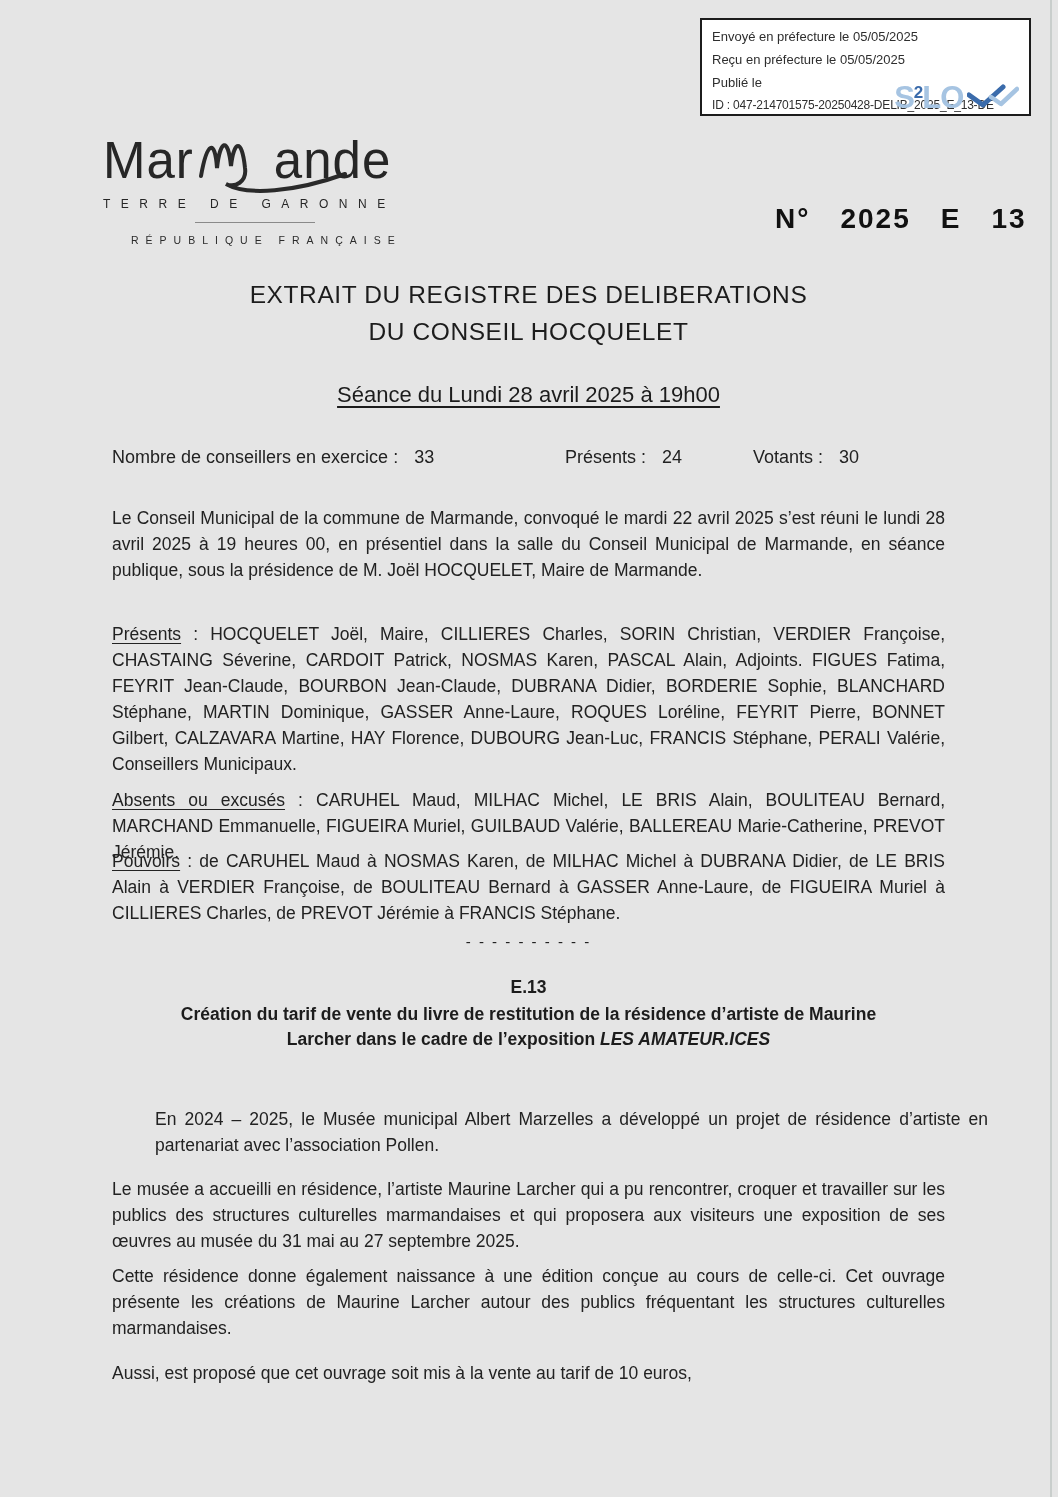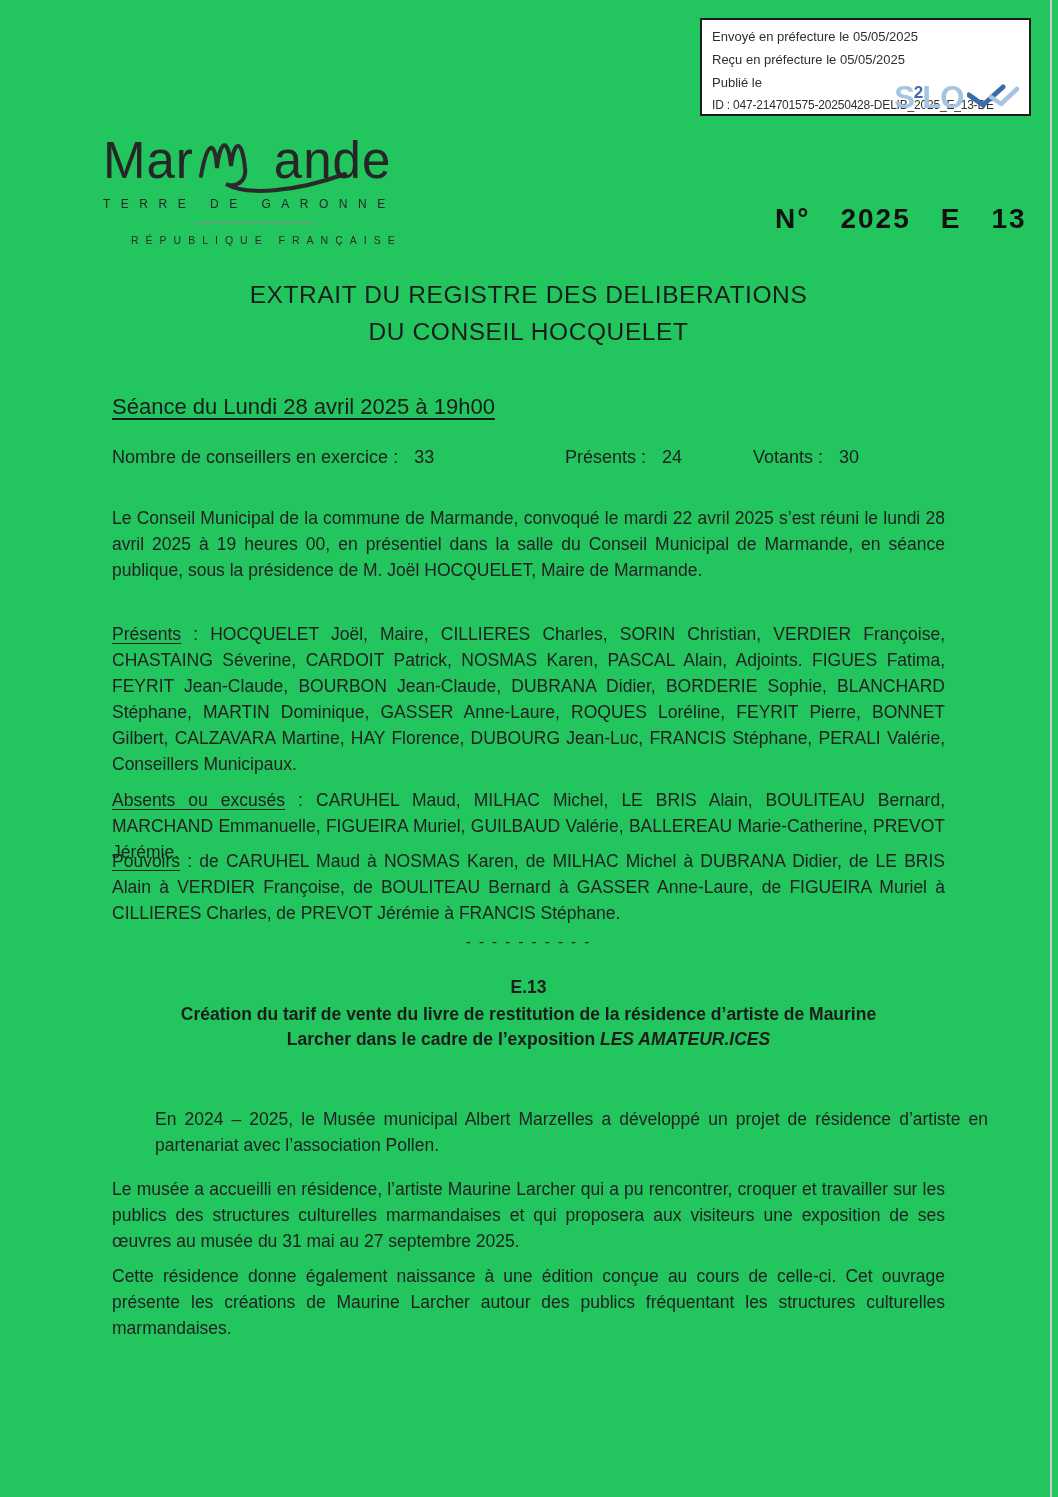--- a/index.html
+++ b/index.html
@@ -1,17 +1,17 @@
 <!DOCTYPE html>
 <html><head>
 <meta charset="utf-8">
 <style>
   html,body { margin:0; padding:0; background:#ffffff; }
   .page {
-    position:relative; width:1058px; height:1497px; background:#22c55e;
+    position:relative; width:1058px; height:1497px; background:#e5e5e5;
     font-family:"Liberation Sans", sans-serif; color:#1f1f1f; overflow:hidden;
   }
   .scan-artifact-line { position:absolute; top:0; bottom:0; left:1050px; width:2px; background:#c9cecc; }
 
   
   .stamp {
     position:absolute; left:700px; top:18px; width:331px; height:98px;
     border:2px solid #1c1c1c; box-sizing:border-box; padding:5px 10px 0 10px;
     font-size:13px; color:#2e2e2e; background:#fff;
   }
@@ -31,21 +31,21 @@
   .logo-word .scribble { margin:0 1px -2px 1px; }
   .logo-tagline { margin-top:7px; font-size:12px; font-weight:500; letter-spacing:10.5px; white-space:nowrap; color:#262626; }
   .logo-rule { margin:11px 0 0 92px; width:120px; height:0; border-top:1.5px solid #8a8a8a; }
   .logo-rf { margin:11px 0 0 28px; font-size:10.5px; letter-spacing:7px; white-space:nowrap; color:#2b2b2b; }
 
   
   .doc-number { position:absolute; left:775px; top:203px; display:flex; gap:30px; font-size:28px; font-weight:bold; letter-spacing:2px; color:#111; }
 
   
   .title { position:absolute; left:112px; width:833px; top:276px; text-align:center; font-size:24.5px; line-height:37px; letter-spacing:0.6px; color:#1c1c1c; }
-  .session { position:absolute; left:112px; width:833px; top:394px; text-align:left; font-size:22px; color:#1c1c1c; }
+  .session { position:absolute; left:112px; width:833px; top:382px; text-align:center; font-size:22px; color:#1c1c1c; }
   .session .u { text-underline-offset:4px; }
 
   
   .counters { position:absolute; left:112px; top:447px; width:833px; height:24px; font-size:18px; color:#222; }
   .counter-1 { position:absolute; left:0; }
   .counter-2 { position:absolute; left:453px; }
   .counter-3 { position:absolute; left:641px; }
   .counter-value { margin-left:16px; }
 
   
@@ -148,14 +148,15 @@
   <div class="delib">
     <div>E.13</div>
     <div class="delib-title">
       <span>Création du tarif de vente du livre de restitution de la résidence d’artiste de Maurine Larcher dans le cadre de l’exposition </span><span class="ital">LES AMATEUR.ICES</span>
     </div>
   </div>
 
   <div class="para p-b1">En 2024 – 2025, le Musée municipal Albert Marzelles a développé un projet de résidence d’artiste en partenariat avec l’association Pollen.</div>
   <div class="para p-b2">Le musée a accueilli en résidence, l’artiste Maurine Larcher qui a pu rencontrer, croquer et travailler sur les publics des structures culturelles marmandaises et qui proposera aux visiteurs une exposition de ses œuvres au musée du 31 mai au 27 septembre 2025.</div>
   <div class="para p-b3">Cette résidence donne également naissance à une édition conçue au cours de celle-ci. Cet ouvrage présente les créations de Maurine Larcher autour des publics fréquentant les structures culturelles marmandaises.</div>
+  <div class="para p-b4">Aussi, est proposé que cet ouvrage soit mis à la vente au tarif de 10 euros,</div>
 
 </div>
 
 </body></html>

